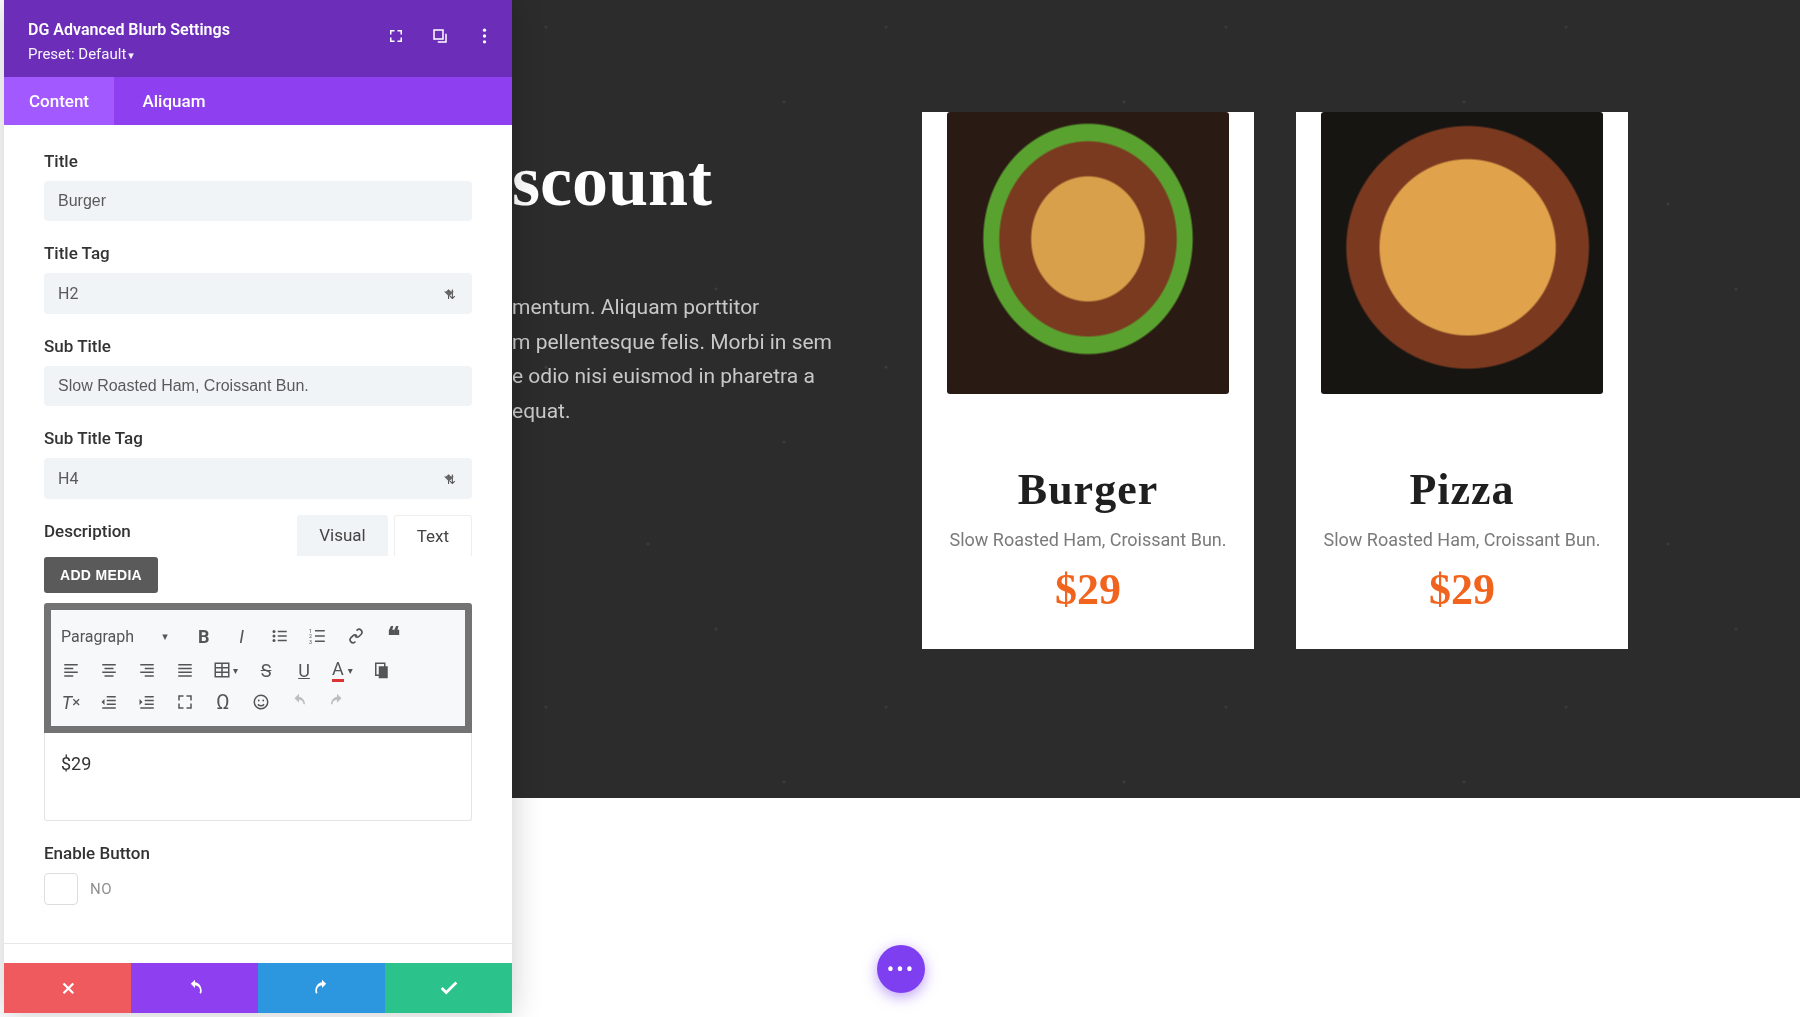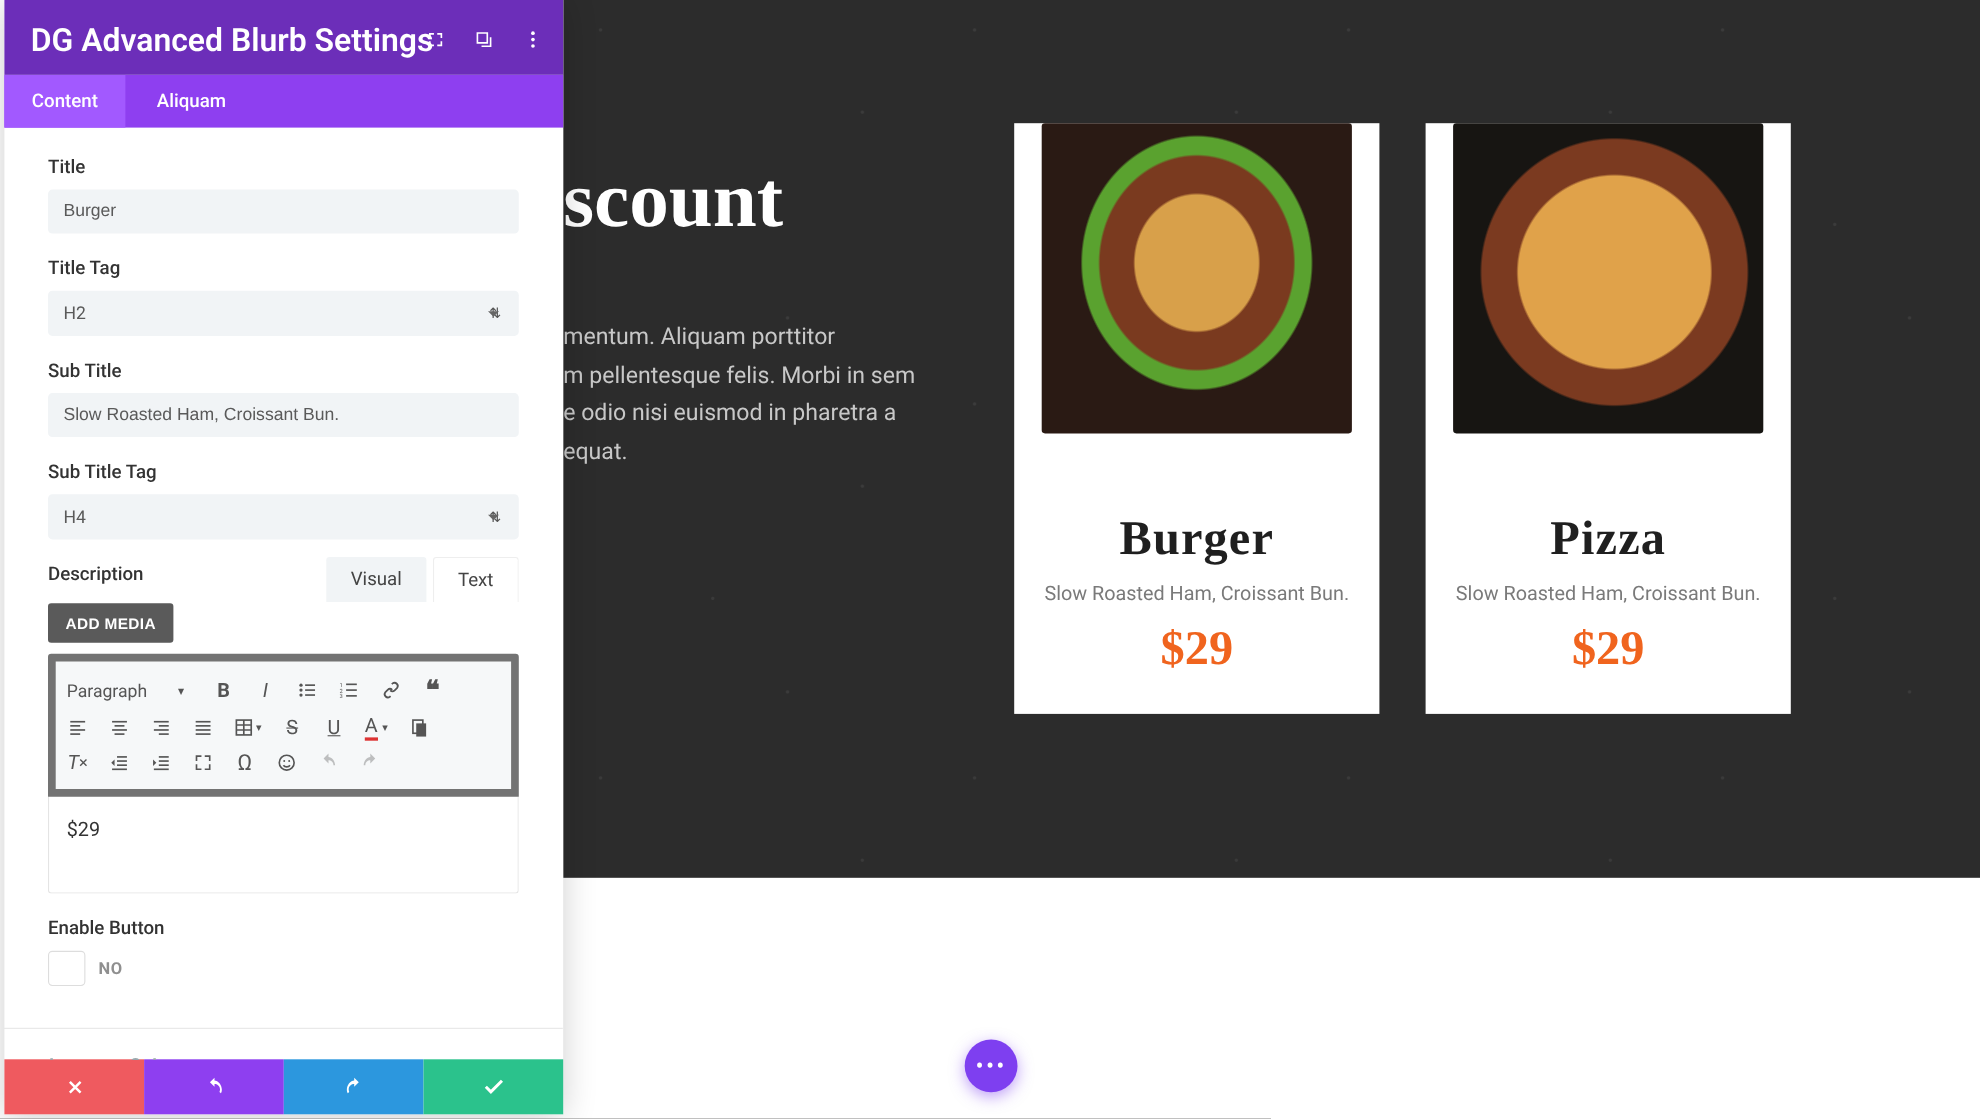--- a/index.html
+++ b/index.html
@@ -1,21 +1,21 @@
 <!DOCTYPE html>
 <html><head>
 <meta charset="utf-8">
 <style>
 * { box-sizing: border-box; margin: 0; padding: 0; }
 body { font-family: -apple-system, BlinkMacSystemFont, "Segoe UI", Roboto, sans-serif; width: 1800px; height: 1017px; overflow: hidden; background: #fff; position: relative; }
 
 
 .panel { position: absolute; left: 4px; top: 0; width: 508px; height: 1013px; background: #fff; box-shadow: 0 2px 30px rgba(0,0,0,.2); z-index: 100; display: flex; flex-direction: column; }
 .panel-header { background: #6c2eb9; color: #fff; padding: 20px 24px 14px; position: relative; }
-.panel-title { font-size: 29px; font-weight: 600; }
+.panel-title { font-size: 16px; font-weight: 600; }
 .preset-row { margin-top: 6px; font-size: 15px; opacity: .95; }
 .preset-caret { font-size: 11px; margin-left: 2px; }
 .header-icons { position: absolute; right: 18px; top: 26px; display: flex; gap: 24px; }
 .hicon { width: 20px; height: 20px; color: #fff; cursor: pointer; display: flex; align-items: center; justify-content: center; }
 
 .tabs { display: flex; background: #8e3ff0; }
 .tab { flex: 0 0 auto; padding: 14px 0; width: 33.3%; text-align: center; color: #fff; font-size: 17px; font-weight: 500; cursor: pointer; }
 .tab.active { background: #a259ff; }
 .tab:nth-child(1){ width: 110px;}
 .tab:nth-child(2){ width: 120px;}
@@ -39,21 +39,21 @@
 
 .toolbar { clear: both; background: #f6f8f9; border: 7px solid #737373; border-radius: 3px 3px 0 0; padding: 8px 10px; margin-top: 10px; }
 .toolbar-row { display: flex; align-items: center; gap: 18px; flex-wrap: wrap; padding: 4px 0; }
 .tb-item { color: #555; cursor: pointer; font-size: 18px; display:inline-flex;align-items:center;justify-content:center; min-width:20px;}
 .tb-para { font-size: 16px; color: #555; display: flex; align-items: center; gap: 28px; padding-right:8px;}
 .tb-para .caret{font-size:11px;}
 .editor-area { border: 1px solid #e4e4e4; border-top: none; border-radius: 0 0 3px 3px; padding: 20px 16px 46px; font-size: 18px; color: #333; min-height: 80px; }
 
 .toggle-wrap { display: flex; align-items: center; margin-top: 10px; }
 .toggle { width: 34px; height: 32px; background: #fff; border: 1px solid #ddd; border-radius: 4px; margin-right:12px;}
-.toggle-label { font-size: 15px; color: #8f8f8f; font-weight:700; letter-spacing:.5px;}
+.toggle-label { font-size: 15px; color: #8f8f8f; font-weight:400; letter-spacing:.5px;}
 
 .section-hr { height: 1px; background: #e7e7e7; margin: 38px -40px 0; }
 .section-head { display: flex; justify-content: space-between; align-items: center; padding: 22px 0 10px; cursor: pointer; }
 .section-title { font-size: 24px; color: #9aa7ad; font-weight: 400; }
 .section-chev { color: #555; font-size: 20px; }
 
 .panel-footer { display: flex; height: 50px; }
 .footer-btn { flex: 1; display: flex; align-items: center; justify-content: center; color: #fff; font-size: 20px; cursor: pointer; }
 .footer-btn.cancel { background: #ef5a5f; }
 .footer-btn.undo { background: #8e3ff0; }
@@ -88,20 +88,23 @@
 .fab { position: absolute; left: 877px; top: 945px; width: 48px; height: 48px; border-radius: 50%; background: #7e3ff0; display: flex; align-items: center; justify-content: center; color: #fff; font-size: 22px; letter-spacing: 2px; box-shadow: 0 4px 14px rgba(126,63,240,.5); cursor: pointer; }
 
 svg{fill:currentColor;}
 </style>
 </head>
 <body>
 
 <div class="panel">
   <div class="panel-header">
     <div class="panel-title">DG Advanced Blurb Settings</div>
+    <div class="preset-row">
+      <span>Preset: Default</span><span class="preset-caret">▾</span>
+    </div>
     <div class="header-icons">
       <div class="hicon">
           <svg width="18" height="18" viewBox="0 0 24 24">
             <path d="M4 4h6v2H6v4H4V4zm10 0h6v6h-2V6h-4V4zM4 14h2v4h4v2H4v-6zm14 0h2v6h-6v-2h4v-4z"></path>
           </svg>
         </div>
       <div class="hicon">
           <svg width="18" height="18" viewBox="0 0 24 24">
             <path d="M3 3h14v14H3V3zm2 2v10h10V5H5zm14 4h2v12H9v-2h10V9z"></path>
           </svg>

